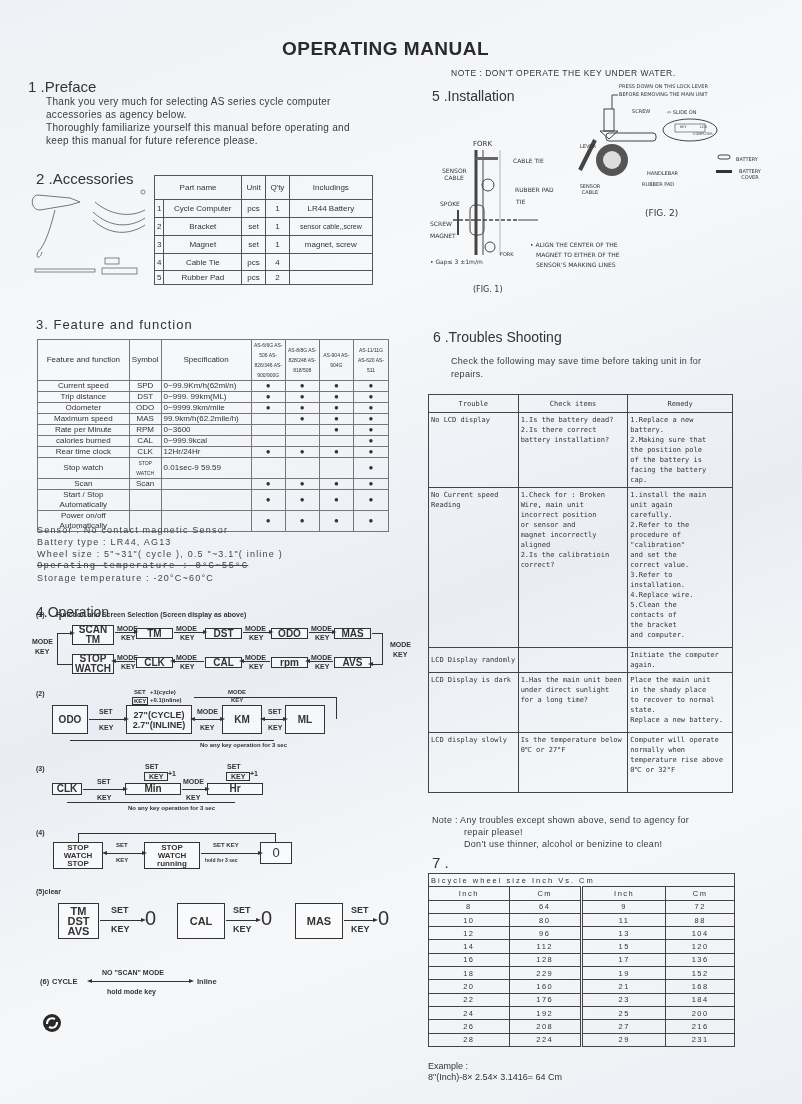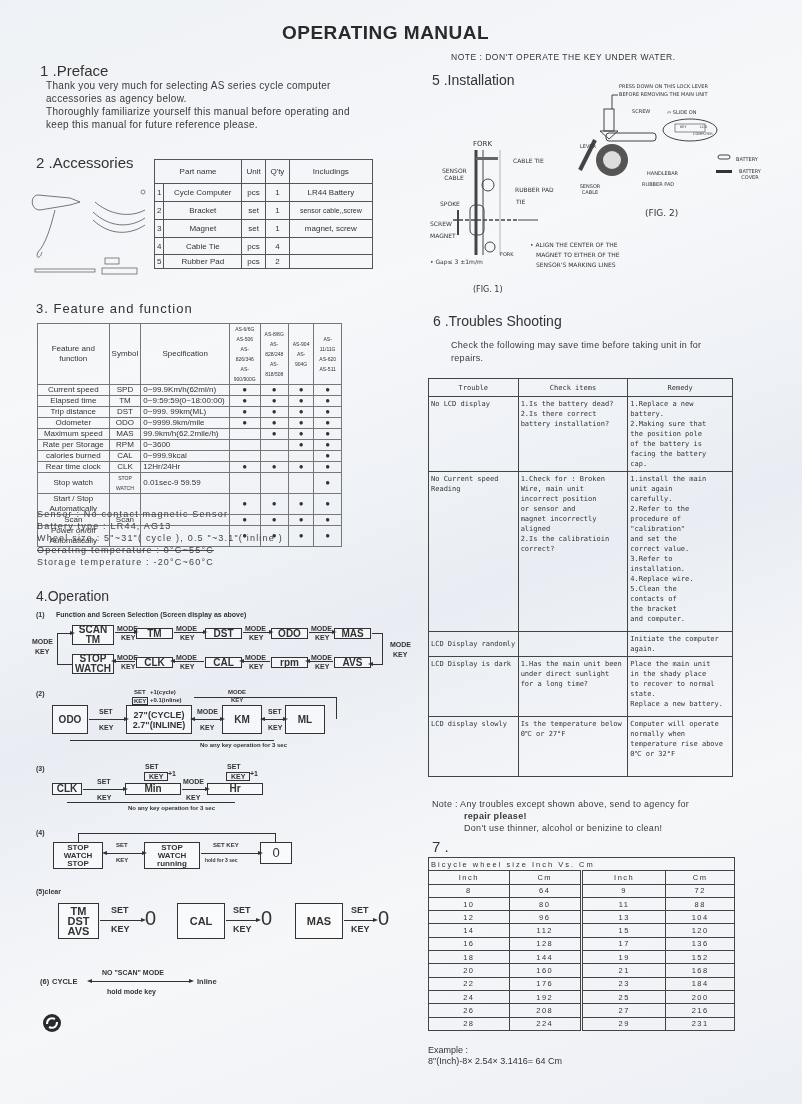--- a/index.html
+++ b/index.html
@@ -3,21 +3,21 @@
 <meta charset="utf-8">
 <style>
   * { box-sizing: border-box; margin: 0; padding: 0; }
   html, body { width: 802px; height: 1104px; overflow: hidden; }
   body {
     background: linear-gradient(160deg, #eef1f5 0%, #f7f8fa 30%, #e9edf3 55%, #f6f7f9 75%, #eceff4 100%);
     font-family: "Liberation Sans", sans-serif;
     color: #333;
     position: relative;
   }
-  .abs { position: absolute; }
+  .abs { position: absolute; margin-top: 16px; }
   .title { left: 282px; top: 22px; font-size: 19px; font-weight: bold; letter-spacing: 0.5px; color: #2a2a2a; }
   .h1 { font-size: 15px; color: #333; }
   .p { font-size: 10px; line-height: 13px; color: #3a3a3a; letter-spacing: 0.3px; }
   table { border-collapse: collapse; }
   .acc td, .acc th { border: 1px solid #555; font-size: 8px; text-align: center; font-weight: normal; color: #333; padding: 0 2px; }
   .feat td, .feat th { border: 1px solid #777; font-size: 8px; text-align: center; font-weight: normal; color: #333; padding: 0 2px; height: 10.7px; line-height: 10px; }
   .feat th { font-size: 7px; }
   .feat th.big { font-size: 8px; }
   .feat td.spec { text-align: left; }
   .trouble td, .trouble th { border: 1px solid #444; font-family: "DejaVu Sans Mono", monospace; font-size: 7px; vertical-align: top; text-align: left; padding: 2px 2px; color: #333; font-weight: normal; line-height: 10px; white-space: pre-line; }
@@ -31,21 +31,21 @@
   .arrow-l::before { content: ""; position: absolute; left: -4px; top: -2px; border-right: 5px solid #333; border-top: 2.5px solid transparent; border-bottom: 2.5px solid transparent; }
   .zero { position: absolute; font-size: 20px; color: #333; }
   .fig { position: absolute; font-family: "DejaVu Sans", sans-serif; font-size: 6px; color: #333; }
   svg { position: absolute; overflow: visible; }
 </style>
 </head>
 <body>
 
 <div class="abs title">OPERATING MANUAL</div>
 
-<div class="abs h1" style="left:40px;top:62px;">1 .Preface</div>
+<div class="abs h1" style="left:28px;top:62px;">1 .Preface</div>
 <div class="abs p" style="left:46px;top:79px;width:310px;">
   <div>Thank you very much for selecting AS series cycle computer</div>
   <div>accessories as agency below.</div>
   <div>Thoroughly familiarize yourself this manual before operating and</div>
   <div>keep this manual for future reference please.</div>
 </div>
 
 <div class="abs h1" style="left:36px;top:154px;">2 .Accessories</div>
 <svg style="left:30px;top:190px;" width="125" height="90">
   <path d="M8,5 C0,5 0,20 10,20 L40,15 L50,12 L40,8 Z" fill="none" stroke="#555" stroke-width="0.8"></path>
@@ -98,21 +98,21 @@
     <td>5</td>
     <td>Rubber Pad</td>
     <td>pcs</td>
     <td>2</td>
     <td></td>
   </tr>
 </tbody>
   </table>
 
 <div class="abs h1" style="left:36px;top:301px;font-size:13px;letter-spacing:1px;">3. Feature and function</div>
-<table class="abs feat" style="left:37px;top:323px;width:305px;">
+<table class="abs feat" style="left:37px;top:323px;width:352px;">
   <tbody>
       <tr style="height:40px;">
     <th class="big" style="width:100px;">Feature and function</th>
     <th class="big" style="width:32px;">Symbol</th>
     <th class="big" style="width:92px;">Specification</th>
     <th style="width:36px;font-size:5px;">AS-6/6G AS-506 AS-826/346 AS-900/900G</th>
     <th style="width:36px;font-size:5px;">AS-8/8G AS-828/248 AS-818/508</th>
     <th style="width:38px;font-size:5px;">AS-904 AS-904G</th>
     <th style="width:38px;font-size:5px;">AS-11/11G AS-620 AS-511</th>
   </tr>
@@ -121,29 +121,20 @@
       <tr>
         <td>Current speed</td>
         <td>SPD</td>
         <td class="spec">0~99.9Km/h(62ml/n)</td>
         <td>●</td>
         <td>●</td>
         <td>●</td>
         <td>●</td>
       </tr>
       <tr>
-        <td>Elapsed time</td>
-        <td>TM</td>
-        <td class="spec">0~9:59:59(0~18:00:00)</td>
-        <td>●</td>
-        <td>●</td>
-        <td>●</td>
-        <td>●</td>
-      </tr>
-      <tr>
         <td>Trip distance</td>
         <td>DST</td>
         <td class="spec">0~999. 99km(ML)</td>
         <td>●</td>
         <td>●</td>
         <td>●</td>
         <td>●</td>
       </tr>
       <tr>
         <td>Odometer</td>
@@ -157,21 +148,21 @@
       <tr>
         <td>Maximum speed</td>
         <td>MAS</td>
         <td class="spec">99.9km/h(62.2mile/h)</td>
         <td></td>
         <td>●</td>
         <td>●</td>
         <td>●</td>
       </tr>
       <tr>
-        <td>Rate per Storage</td>
+        <td>Rate per Minute</td>
         <td>RPM</td>
         <td class="spec">0~3600</td>
         <td></td>
         <td></td>
         <td>●</td>
         <td>●</td>
       </tr>
       <tr>
         <td>calories burned</td>
         <td>CAL</td>
@@ -193,31 +184,31 @@
       <tr>
         <td>Stop watch</td>
         <td style="font-size: 5px;">STOP WATCH</td>
         <td class="spec">0.01sec-9 59.59</td>
         <td></td>
         <td></td>
         <td></td>
         <td>●</td>
       </tr>
       <tr>
-        <td>Start / Stop Automatically</td>
-        <td></td>
-        <td class="spec"></td>
-        <td>●</td>
-        <td>●</td>
-        <td>●</td>
-        <td>●</td>
-      </tr>
-      <tr>
         <td>Scan</td>
         <td>Scan</td>
+        <td class="spec"></td>
+        <td>●</td>
+        <td>●</td>
+        <td>●</td>
+        <td>●</td>
+      </tr>
+      <tr>
+        <td>Start / Stop Automatically</td>
+        <td></td>
         <td class="spec"></td>
         <td>●</td>
         <td>●</td>
         <td>●</td>
         <td>●</td>
       </tr>
       <tr>
         <td>Power on/off Automatically</td>
         <td></td>
         <td class="spec"></td>
@@ -225,21 +216,21 @@
         <td>●</td>
         <td>●</td>
         <td>●</td>
       </tr>
     </tbody>
 </table>
 <div class="abs" style="left:37px;top:508px;font-size:9px;line-height:12px;letter-spacing:1.2px;color:#444;">
   <div>Sensor : No contact magnetic Sensor</div>
   <div>Battery type : LR44, AG13</div>
   <div>Wheel size : 5"~31"( cycle ), 0.5 "~3.1"( inline )</div>
-  <div style="text-decoration:line-through;">Operating temperature : 0°C~55°C</div>
+  <div style="text-decoration:line-through;font-family:Liberation Mono, monospace;">Operating temperature : 0°C~55°C</div>
   <div>Storage temperature : -20°C~60°C</div>
 </div>
 
 <div class="abs h1" style="left:36px;top:588px;font-size:14px;">4.Operation</div>
 <div class="lbl" style="left:36px;top:611px;">(1)</div>
 <div class="lbl" style="left:56px;top:611px;">Function and Screen Selection   (Screen display as above)</div>
 
 <div id="flow1">
     <div class="box" style="left:72px;top:625px;width:42px;height:20px;">SCAN TM</div>
     <div class="box" style="left:72px;top:654px;width:42px;height:20px;">STOP WATCH</div>
@@ -517,21 +508,21 @@
 0℃ or 27°F</td>
     <td>Computer will operate
 normally when
 temperature rise above
 0℃ or 32°F</td>
   </tr>
 </tbody>
   </table>
 <div class="abs p" style="left:432px;top:798px;font-size:9px;line-height:12px;">
   <div>Note : Any troubles except shown above, send to agency for</div>
-  <div style="padding-left:32px;font-weight:bold;">repair please!</div>
+  <div style="padding-left:32px;">repair please!</div>
   <div style="padding-left:32px;">Don't use thinner, alcohol or benizine to clean!</div>
 </div>
 
 <div class="abs h1" style="left:432px;top:838px;font-size:15px;">7 .</div>
 <table class="abs wheel" style="left:428px;top:857px;width:307px;">
   <tbody>
       <tr>
         <td colspan="4" style="text-align:left;letter-spacing:2px;padding-left:2px;">Bicycle wheel size Inch Vs. Cm</td>
       </tr>
   <tr>
@@ -567,21 +558,21 @@
         <td>120</td>
       </tr>
       <tr>
         <td>16</td>
         <td>128</td>
         <td class="sep">17</td>
         <td>136</td>
       </tr>
       <tr>
         <td>18</td>
-        <td>144</td>
+        <td>229</td>
         <td class="sep">19</td>
         <td>152</td>
       </tr>
       <tr>
         <td>20</td>
         <td>160</td>
         <td class="sep">21</td>
         <td>168</td>
       </tr>
       <tr>

